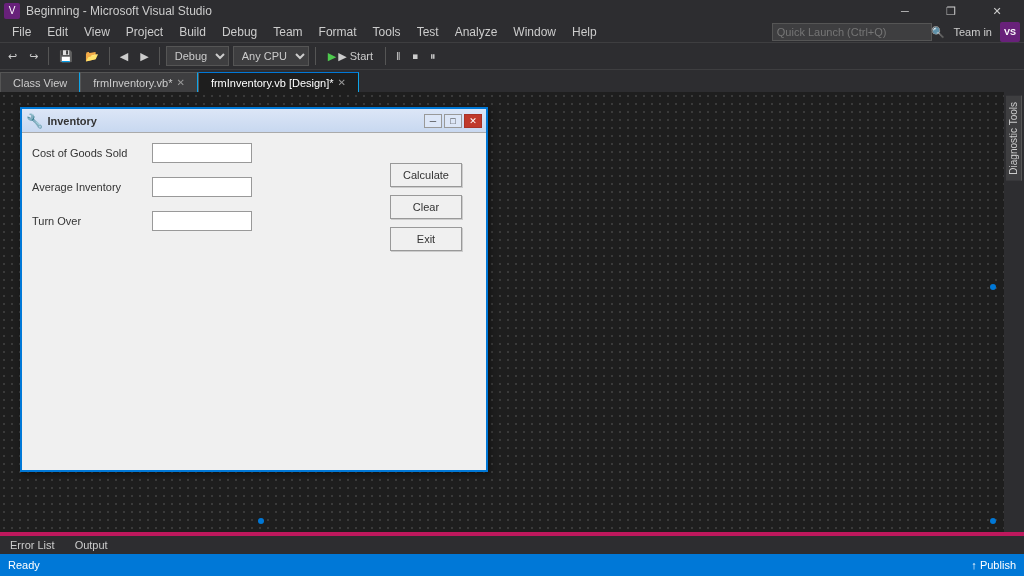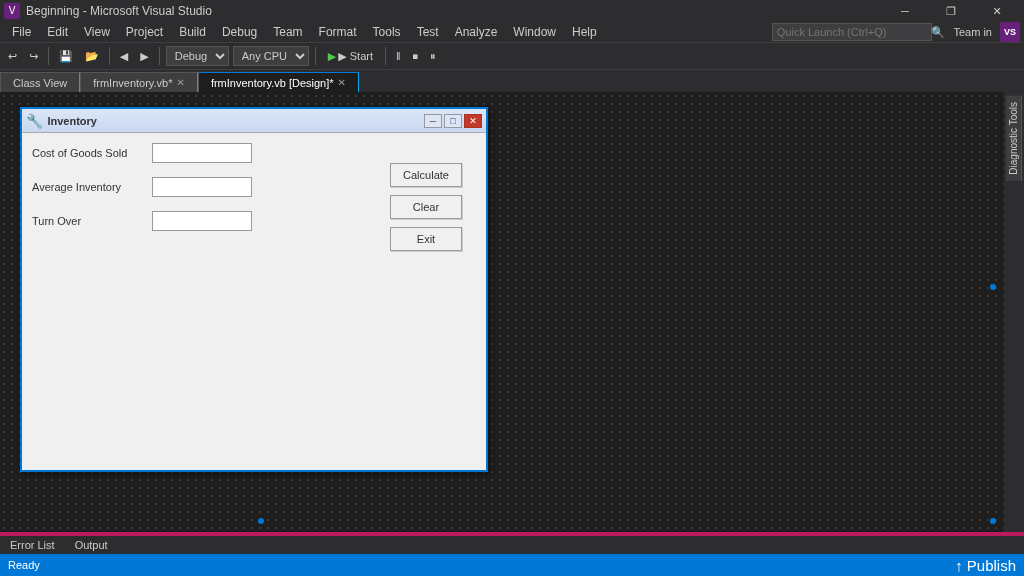--- a/index.html
+++ b/index.html
@@ -249,21 +249,21 @@
     
     .status-bar {
       background: #0078d7;
       height: 22px;
       display: flex;
       align-items: center;
       justify-content: space-between;
       padding: 0 8px;
     }
     .status-left { color: #fff; font-size: 11px; }
-    .status-right { color: #fff; font-size: 15px; display: flex; align-items: center; gap: 8px; }
+    .status-right { color: #fff; font-size: 11px; display: flex; align-items: center; gap: 8px; }
 
     
     .design-canvas::before {
       content: '';
       position: absolute;
       top: 0; left: 0; right: 0; bottom: 0;
       background-image: radial-gradient(circle, #3a3a3a 1px, transparent 1px);
       background-size: 8px 8px;
       pointer-events: none;
     }

